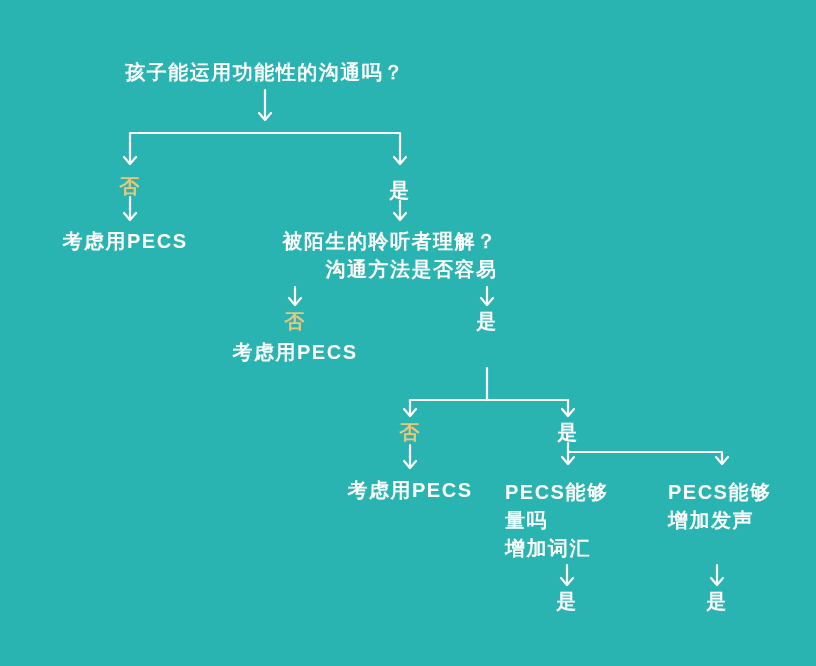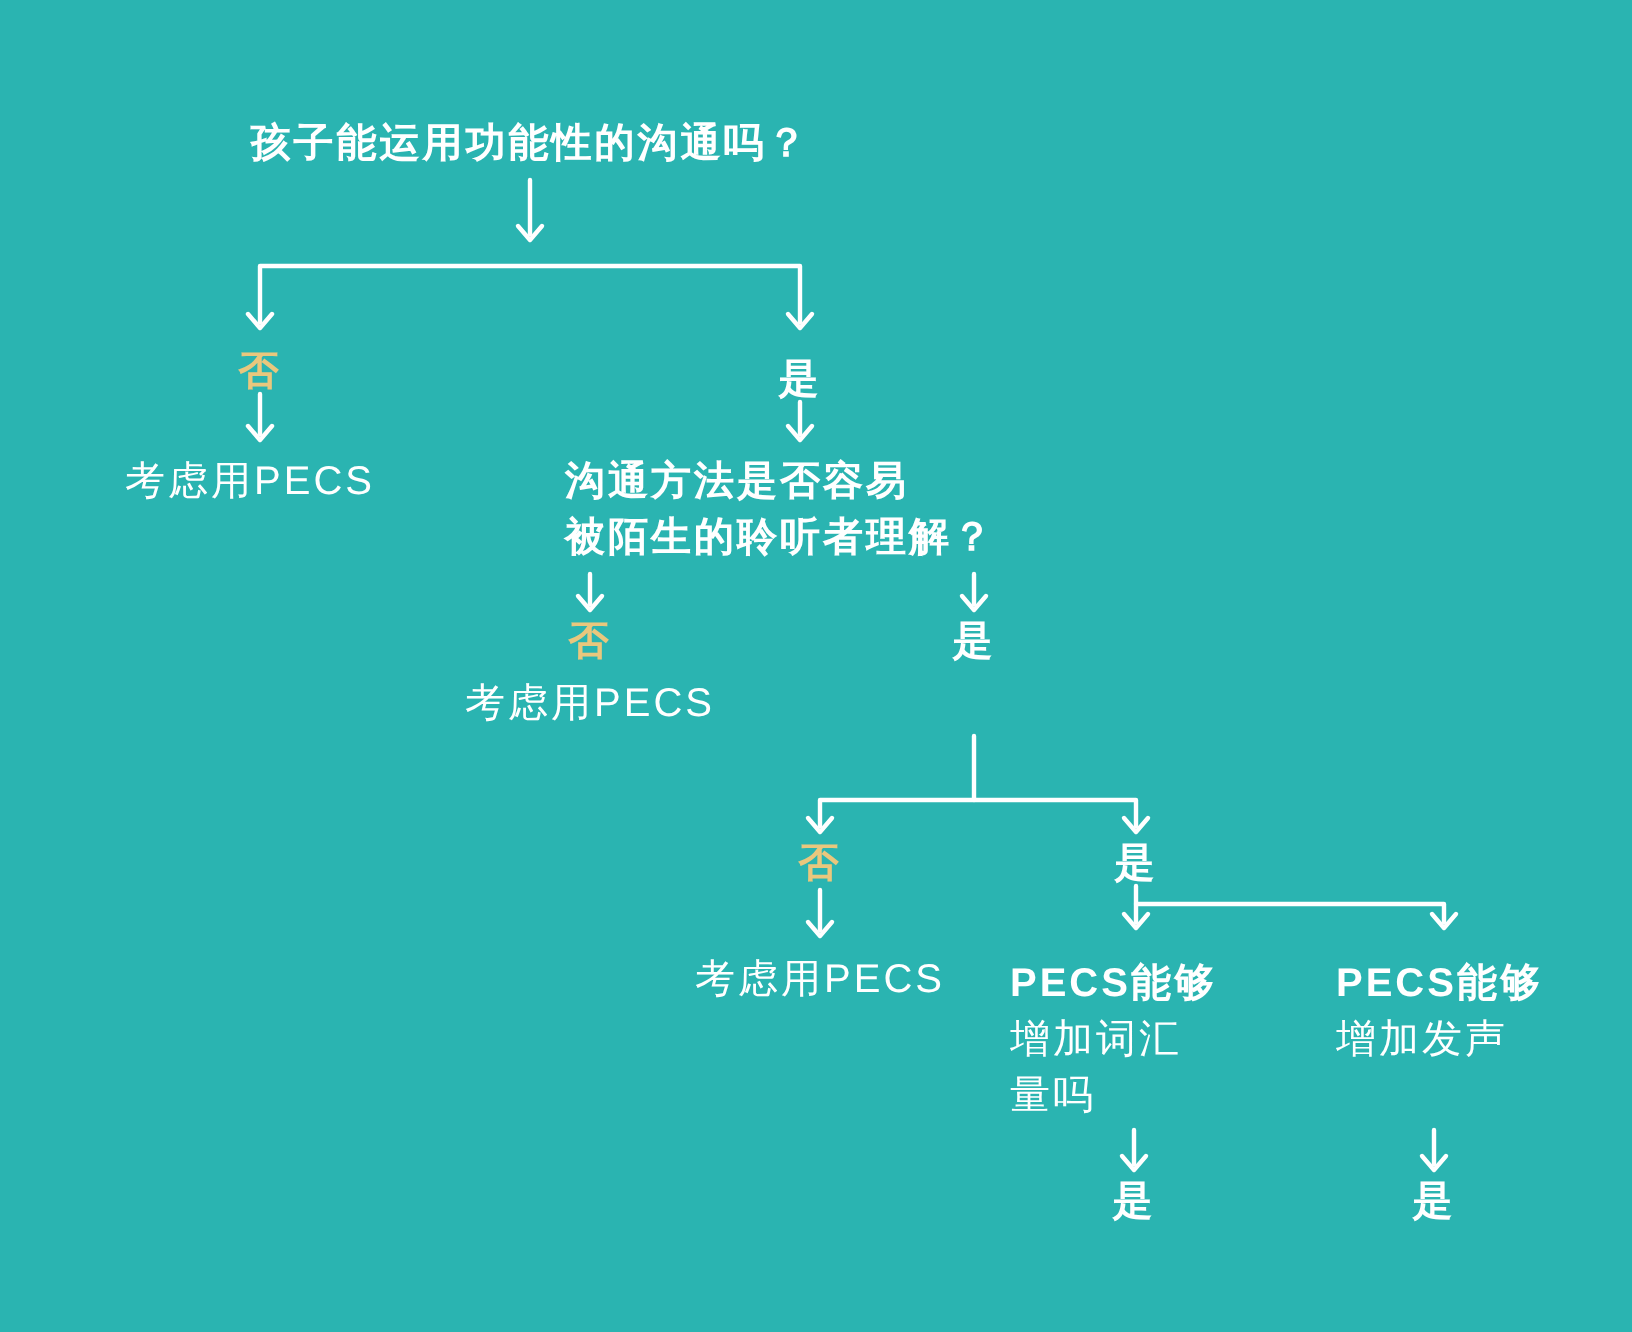--- a/index.html
+++ b/index.html
@@ -30,23 +30,23 @@
 
   .node {
     position: absolute;
     color: var(--text, #ffffff);
     font-size: 20px;
     font-weight: 600;
     letter-spacing: 1.5px;
     line-height: 24px;
     white-space: nowrap;
   }
-  .center { transform: translateX(-50%); text-align: left; }
+  .center { transform: translateX(-50%); text-align: right; }
   .no { color: var(--no_accent, #e9c77d); font-weight: 800; }
-  .bold { font-weight: 400; }
+  .bold { font-weight: 700; }
   .multiline { line-height: 28px; }
 </style>
 </head>
 <body>
 
 <div class="canvas">
 
   <svg class="connectors" width="816" height="666" viewBox="0 0 816 666" aria-hidden="true">
 
     <g>
@@ -112,41 +112,41 @@
 
   <div class="node center" style="left:265px; top:60px;">孩子能运用功能性的沟通吗？</div>
 
   <div class="node center no" style="left:130px; top:174px;">否</div>
 
   <div class="node center bold" style="left:125px; top:229px;">考虑用PECS</div>
 
   <div class="node center" style="left:400px; top:178px;">是</div>
 
   <div class="node center multiline" style="left:390px; top:227px;">
+    <div>被陌生的聆听者理解？</div>
     <div>沟通方法是否容易</div>
-    <div>被陌生的聆听者理解？</div>
   </div>
 
   <div class="node center no" style="left:295px; top:309px;">否</div>
 
   <div class="node center bold" style="left:295px; top:340px;">考虑用PECS</div>
 
   <div class="node center" style="left:487px; top:309px;">是</div>
 
 
   <div class="node center no" style="left:410px; top:420px;">否</div>
 
   <div class="node center bold" style="left:410px; top:478px;">考虑用PECS</div>
 
   <div class="node center" style="left:568px; top:420px;">是</div>
 
   <div class="node multiline" style="left:505px; top:478px;">
     <div>PECS能够</div>
+    <div class="bold">量吗</div>
     <div class="bold">增加词汇</div>
-    <div class="bold">量吗</div>
   </div>
 
   <div class="node center" style="left:567px; top:589px;">是</div>
 
   <div class="node multiline" style="left:668px; top:478px;">
     <div>PECS能够</div>
     <div class="bold">增加发声</div>
   </div>
 
   <div class="node center" style="left:717px; top:589px;">是</div>

